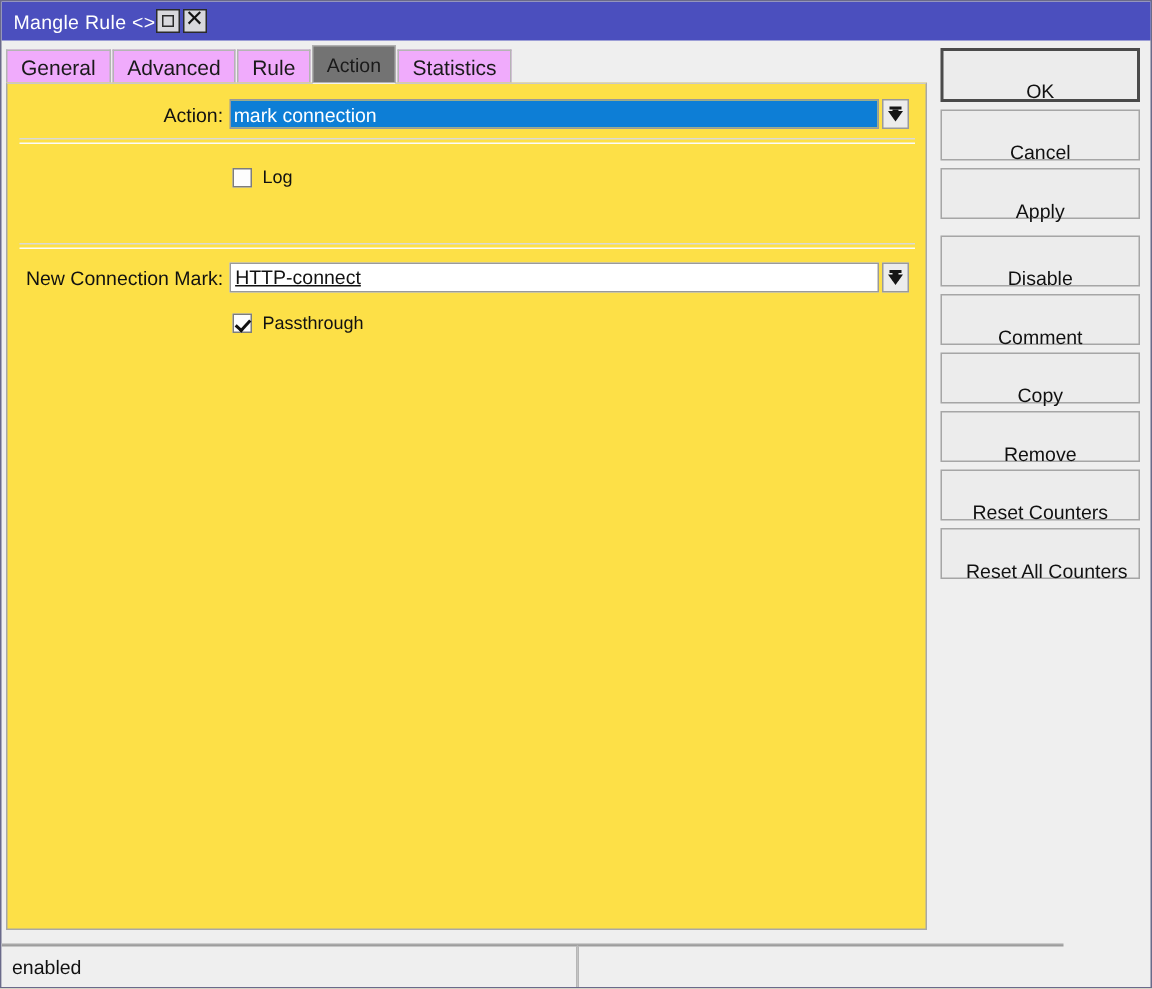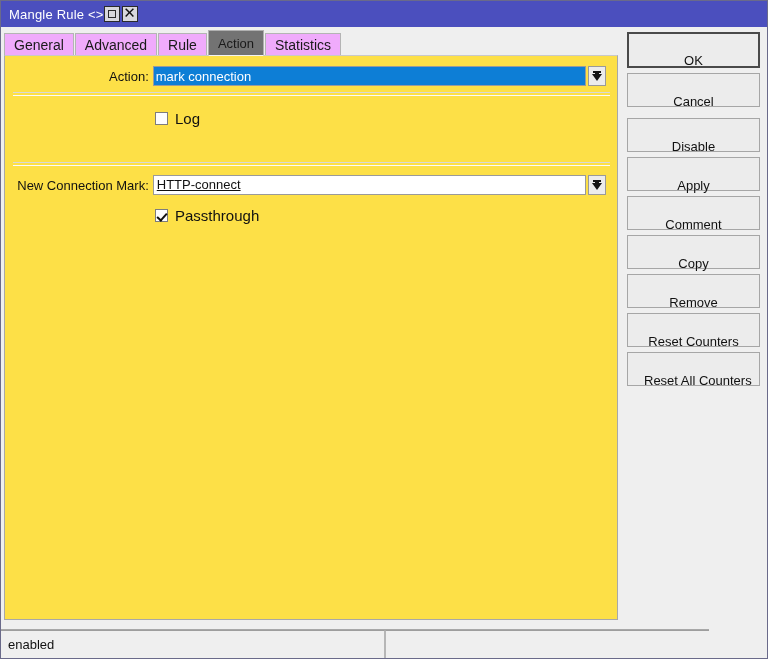--- a/index.html
+++ b/index.html
@@ -232,21 +232,21 @@
     position: absolute;
     left: 3px;
     top: 1px;
     width: 4px;
     height: 8px;
     border: solid #111;
     border-width: 0 2px 2px 0;
     transform: rotate(42deg);
   }
   .check-label {
-    font-size: 15px;
+    font-size: 12px;
     color: #111;
     margin-left: 7px;
     white-space: nowrap;
   }
 
   .separator {
     position: absolute;
     left: 8px;
     width: 597px;
     height: 2px;
@@ -391,22 +391,22 @@
         <span class="checkbox checked"></span>
         <span class="check-label">Passthrough</span>
       </div>
     </div>
 
   </div>
 
   <div class="btncol">
     <button class="btn default">OK</button>
     <button class="btn">Cancel</button>
+    <button class="btn">Apply</button>
     <button class="btn gap">Disable</button>
-    <button class="btn">Apply</button>
     <button class="btn">Comment</button>
     <button class="btn">Copy</button>
     <button class="btn">Remove</button>
     <button class="btn">Reset Counters</button>
     <button class="btn">Reset All Counters</button>
   </div>
 
   <div class="statusbar">
     <div class="status-left">enabled</div>
     <div class="status-right"></div>

